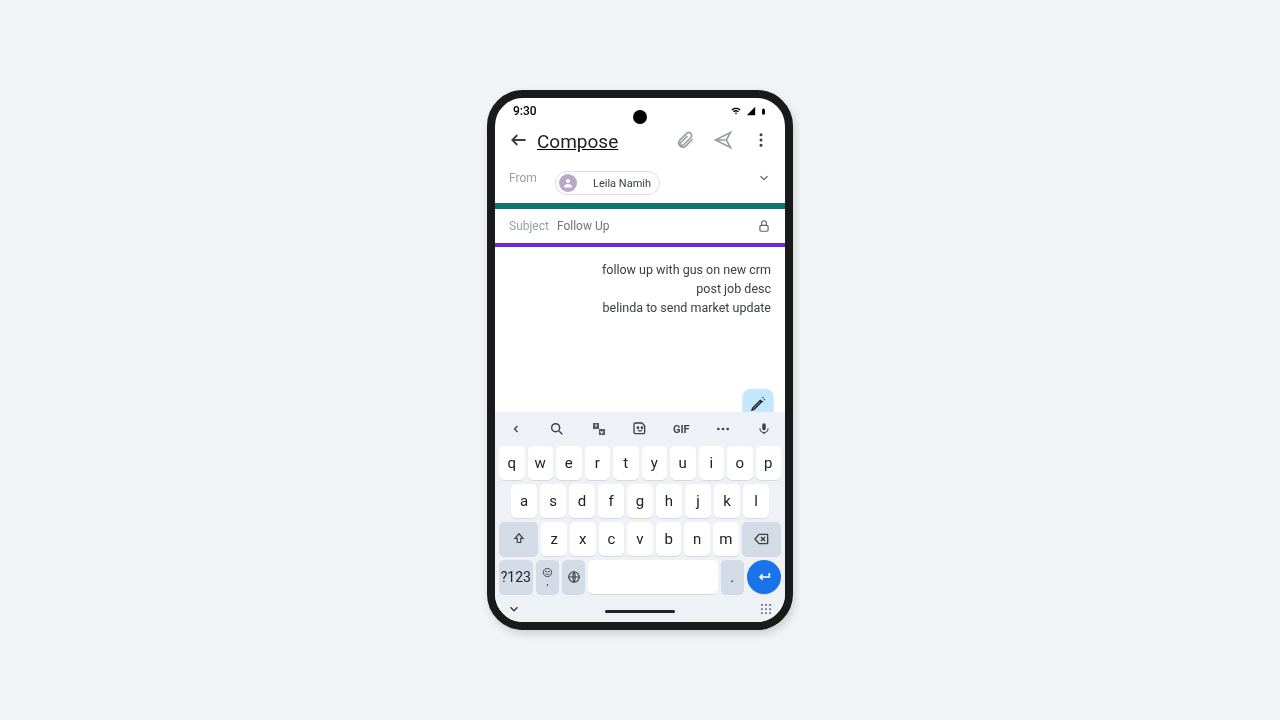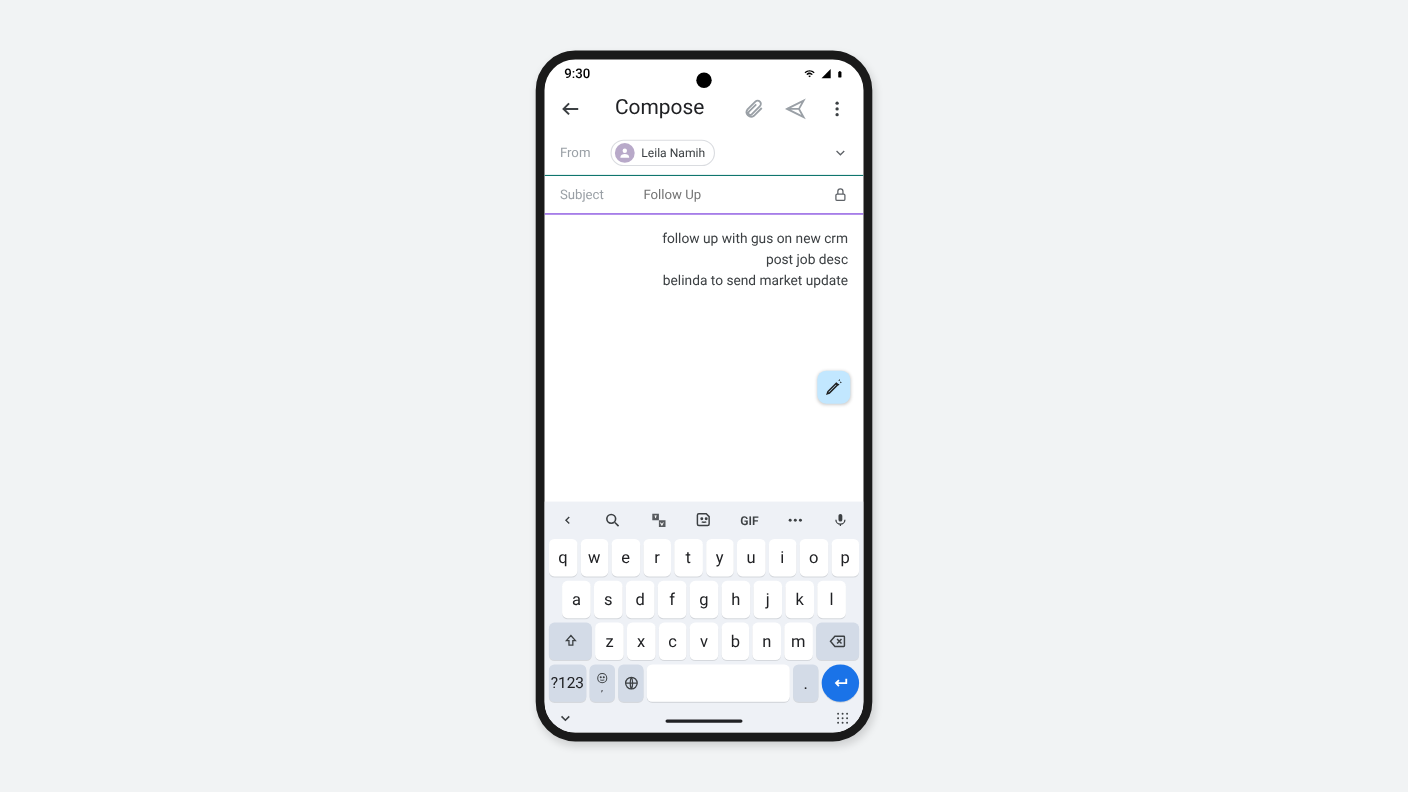--- a/index.html
+++ b/index.html
@@ -1,37 +1,37 @@
 <!DOCTYPE html>
 <html><head>
 <meta charset="utf-8">
 <style>
   * { box-sizing: border-box; margin: 0; padding: 0; font-family: Roboto, Arial, sans-serif; }
   body { background: #f1f3f4; width: 1280px; height: 720px; display: flex; align-items: center; justify-content: center; }
   .phone {
-    width: 306px; height: 628px; background: #fff; border: 8px solid #1a1a1a; border-radius: 36px;
+    width: 306px; height: 540px; background: #fff; border: 8px solid #1a1a1a; border-radius: 36px;
     position: relative; overflow: hidden; box-shadow: 2px 4px 8px rgba(0,0,0,0.15);
   }
   .statusbar { display:flex; justify-content:space-between; align-items:center; padding: 6px 18px 2px; font-size:12px; font-weight:500; }
   .camera { position:absolute; top:12px; left:50%; transform:translateX(-50%); width:14px; height:14px; background:#000; border-radius:50%; }
   .status-right { display:flex; gap:4px; align-items:center; }
 
-  .appbar { display:flex; align-items:flex-end; padding: 10px 14px; gap: 30px; }
+  .appbar { display:flex; align-items:flex-start; padding: 10px 14px; gap: 8px; text-decoration: underline; }
   .appbar .title { font-size:19px; color:#202124; flex:1; }
   .appbar .actions { display:flex; gap:18px; align-items:center; }
   .icon-btn { width:20px; height:20px; display:flex; align-items:center; justify-content:center; color:#5f6368; cursor:pointer; }
 
-  .row { display:flex; align-items:center; padding: 8px 14px; border-bottom:1px solid #0f766e; font-size:12px; }
+  .row { display:flex; align-items:flex-start; padding: 8px 14px; border-bottom:6px solid #0f766e; font-size:12px; }
   .row .label { color:#9aa0a6; width:46px; }
   .row .chevron { margin-left:auto; color:#5f6368; }
 
-  .chip { display:inline-flex; align-items:center; gap:6px; border:1px solid #dadce0; border-radius:14px; padding:2px 8px 2px 3px; font-size:11px; color:#3c4043; }
+  .chip { display:inline-flex; align-items:center; gap:16px; border:1px solid #dadce0; border-radius:14px; padding:2px 8px 2px 3px; font-size:11px; color:#3c4043; }
   .avatar { width:18px; height:18px; border-radius:50%; background:#ccc; display:flex; align-items:center; justify-content:center; font-size:10px; color:#fff; }
 
-  .subject-row { display:flex; align-items:center; padding:10px 14px; border-bottom:1px solid #6d28d9; font-size:12px;gap:28px; }
+  .subject-row { display:flex; align-items:center; padding:10px 14px; border-bottom:4px solid #6d28d9; font-size:12px; }
   .subject-row .label { color:#9aa0a6; margin-right:8px; }
   .subject-row .value { color:#737373; flex:1; }
 
   .body-area { padding: 14px 14px; font-size:12.5px; color:#3c4043; line-height:1.5; height: 180px; position:relative; }
   .body-area div { white-space:pre-line;text-align:right; }
 
   .fab { position:absolute; right:12px; bottom:8px; width:30px; height:30px; background:#c2e7ff; border-radius:8px; display:flex; align-items:center; justify-content:center; box-shadow:0 1px 3px rgba(0,0,0,0.2); cursor:pointer; }
 
   .keyboard { position:absolute; bottom:0; left:0; right:0; background:#eef1f6; padding-bottom:4px; }
   .kb-toolbar { display:flex; align-items:center; justify-content:space-between; padding:6px 10px; }

